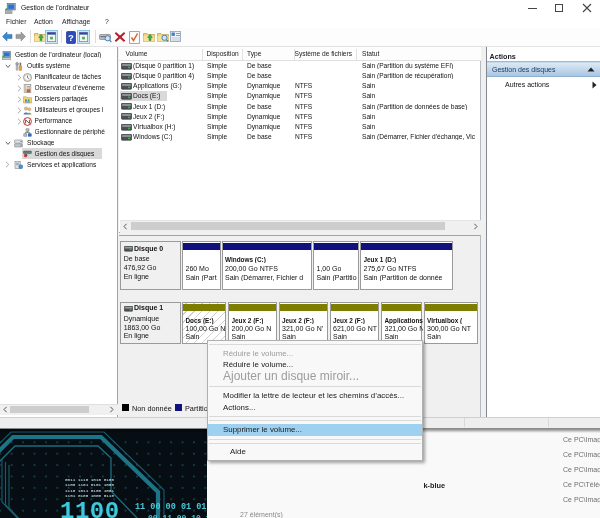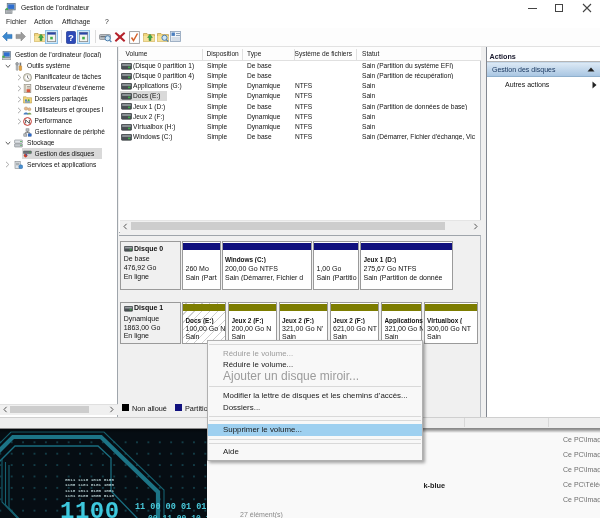--- a/index.html
+++ b/index.html
@@ -363,21 +363,21 @@
 <div class="a" style="left:382px;top:303.5px;width:38.5px;height:7px;background:#7d7d00;"></div>
 <div class="a t" style="left:384.5px;top:317.3px;font-size:7px;color:#111;font-weight:bold;font-size:6.4px;max-width:38.5px;overflow:hidden;">Applications</div>
 <div class="a t" style="left:384.5px;top:324.6px;font-size:7px;color:#111;max-width:38.5px;overflow:hidden;">321,00 Go N’</div>
 <div class="a t" style="left:384.5px;top:332.5px;font-size:7px;color:#111;max-width:38.5px;overflow:hidden;">Sain</div>
 <div class="a" style="left:423.5px;top:301.5px;width:54.5px;height:42.0px;border:1px solid #9a9a9a;background:#fff;"></div>
 <div class="a" style="left:424.5px;top:303.5px;width:52.5px;height:7px;background:#7d7d00;"></div>
 <div class="a t" style="left:427.0px;top:317.3px;font-size:7px;color:#111;font-weight:bold;font-size:6.4px;max-width:52.5px;overflow:hidden;">VIrtualbox  (</div>
 <div class="a t" style="left:427.0px;top:324.6px;font-size:7px;color:#111;max-width:52.5px;overflow:hidden;">300,00 Go NT</div>
 <div class="a t" style="left:427.0px;top:332.5px;font-size:7px;color:#111;max-width:52.5px;overflow:hidden;">Sain</div>
 <div class="a" style="left:122px;top:404px;width:7px;height:7px;background:#000;"></div>
-<div class="a t" style="left:132px;top:403.8px;font-size:7.3px;color:#111;">Non alloué</div>
+<div class="a t" style="left:132px;top:403.8px;font-size:7.3px;color:#111;">Non donnée</div>
 <div class="a" style="left:175px;top:404px;width:7px;height:7px;background:#10107e;"></div>
 <div class="a t" style="left:185px;top:403.8px;font-size:7.3px;color:#111;">Partition principale</div>
 <div class="a" style="left:486px;top:47px;width:114px;height:370px;background:#fff;border-left:1px solid #828790;"></div>
 <div class="a t" style="left:489.5px;top:51.5px;font-size:7.2px;font-weight:bold;color:#1a1a2e;">Actions</div>
 <div class="a" style="left:487px;top:60.5px;width:113px;height:1px;background:#b5b5b5;"></div>
 <div class="a" style="left:487px;top:62px;width:113px;height:15px;background:linear-gradient(#dce9f5,#a9c6e2);border-top:1px solid #c5d8ea;border-bottom:1px solid #8fb0cd;"></div>
 <div class="a t" style="left:492px;top:66px;font-size:7px;color:#15335c;">Gestion des disques</div>
 <svg class="a" style="left:587px;top:67px" width="8" height="5" viewBox="0 0 8 5">
       <path d="M4 0.5 L7.5 4.5 L0.5 4.5 Z" fill="#222"></path>
     </svg>
@@ -414,21 +414,21 @@
 <div class="a t" style="left:563px;top:465.5px;font-size:7px;color:#6e6e6e;width:37px;overflow:hidden;">Ce PC\Images</div>
 <div class="a t" style="left:563px;top:480.5px;font-size:7px;color:#6e6e6e;width:37px;overflow:hidden;">Ce PC\Téléchargement</div>
 <div class="a t" style="left:563px;top:495.5px;font-size:7px;color:#6e6e6e;width:37px;overflow:hidden;">Ce PC\Images</div>
 <div class="a" style="left:0;top:428.5px;width:600px;height:4px;background:linear-gradient(rgba(0,0,0,0.45),rgba(0,0,0,0));"></div>
 <div class="a" style="left:207px;top:340px;width:216px;background:#f8f8f8;border:1px solid #b0b0b0;box-shadow:2px 2px 3px rgba(0,0,0,0.35);padding:0 0 2px 0;z-index:50;">
       <div style="height:1px;background:#d9d9d9;margin:2.8px 1px;"></div>
       <div style="height:11.9px;line-height:11.9px;padding-left:15px;font-size:7.9px;color:#9c9c9c;white-space:nowrap;">Réduire le volume...</div>
       <div style="height:11.9px;line-height:11.9px;padding-left:15px;font-size:7.9px;color:#1a1a1a;white-space:nowrap;">Réduire le volume...</div>
       <div style="height:11.9px;line-height:11.9px;padding-left:15px;font-size:12px;color:#9c9c9c;white-space:nowrap;">Ajouter un disque miroir...</div>
       <div style="height:1px;background:#d9d9d9;margin:2.8px 1px;"></div>
-      <div style="height:11.9px;line-height:11.9px;padding-left:15px;font-size:7.9px;color:#1a1a1a;white-space:nowrap;">Modifier la lettre de disques et les chemins d’accès...</div>
-      <div style="height:11.9px;line-height:11.9px;padding-left:15px;font-size:7.9px;color:#1a1a1a;white-space:nowrap;">Dossiers...</div>
+      <div style="height:11.9px;line-height:11.9px;padding-left:15px;font-size:7.9px;color:#1a1a1a;white-space:nowrap;">Modifier la lettre de lecteur et les chemins d’accès...</div>
+      <div style="height:11.9px;line-height:11.9px;padding-left:15px;font-size:7.9px;color:#1a1a1a;white-space:nowrap;">Actions...</div>
       <div style="height:1px;background:#d9d9d9;margin:2.8px 1px;"></div>
       <div style="height:1px;background:#d9d9d9;margin:2.8px 1px;"></div>
       <div style="height:11.9px;line-height:11.9px;padding-left:15px;font-size:7.9px;color:#1a1a1a;background:#9ed0f0;white-space:nowrap;">Supprimer le volume...</div>
       <div style="height:1px;background:#d9d9d9;margin:2.8px 1px;"></div>
       <div style="height:1px;background:#d9d9d9;margin:2.8px 1px;"></div>
-      <div style="height:11.9px;line-height:11.9px;padding-left:15px;font-size:7.9px;color:#1a1a1a;white-space:nowrap;">Aide</div>
+      <div style="height:11.9px;line-height:11.9px;padding-left:22px;font-size:7.9px;color:#1a1a1a;white-space:nowrap;">Aide</div>
     </div>
 </div>
 </body></html>

